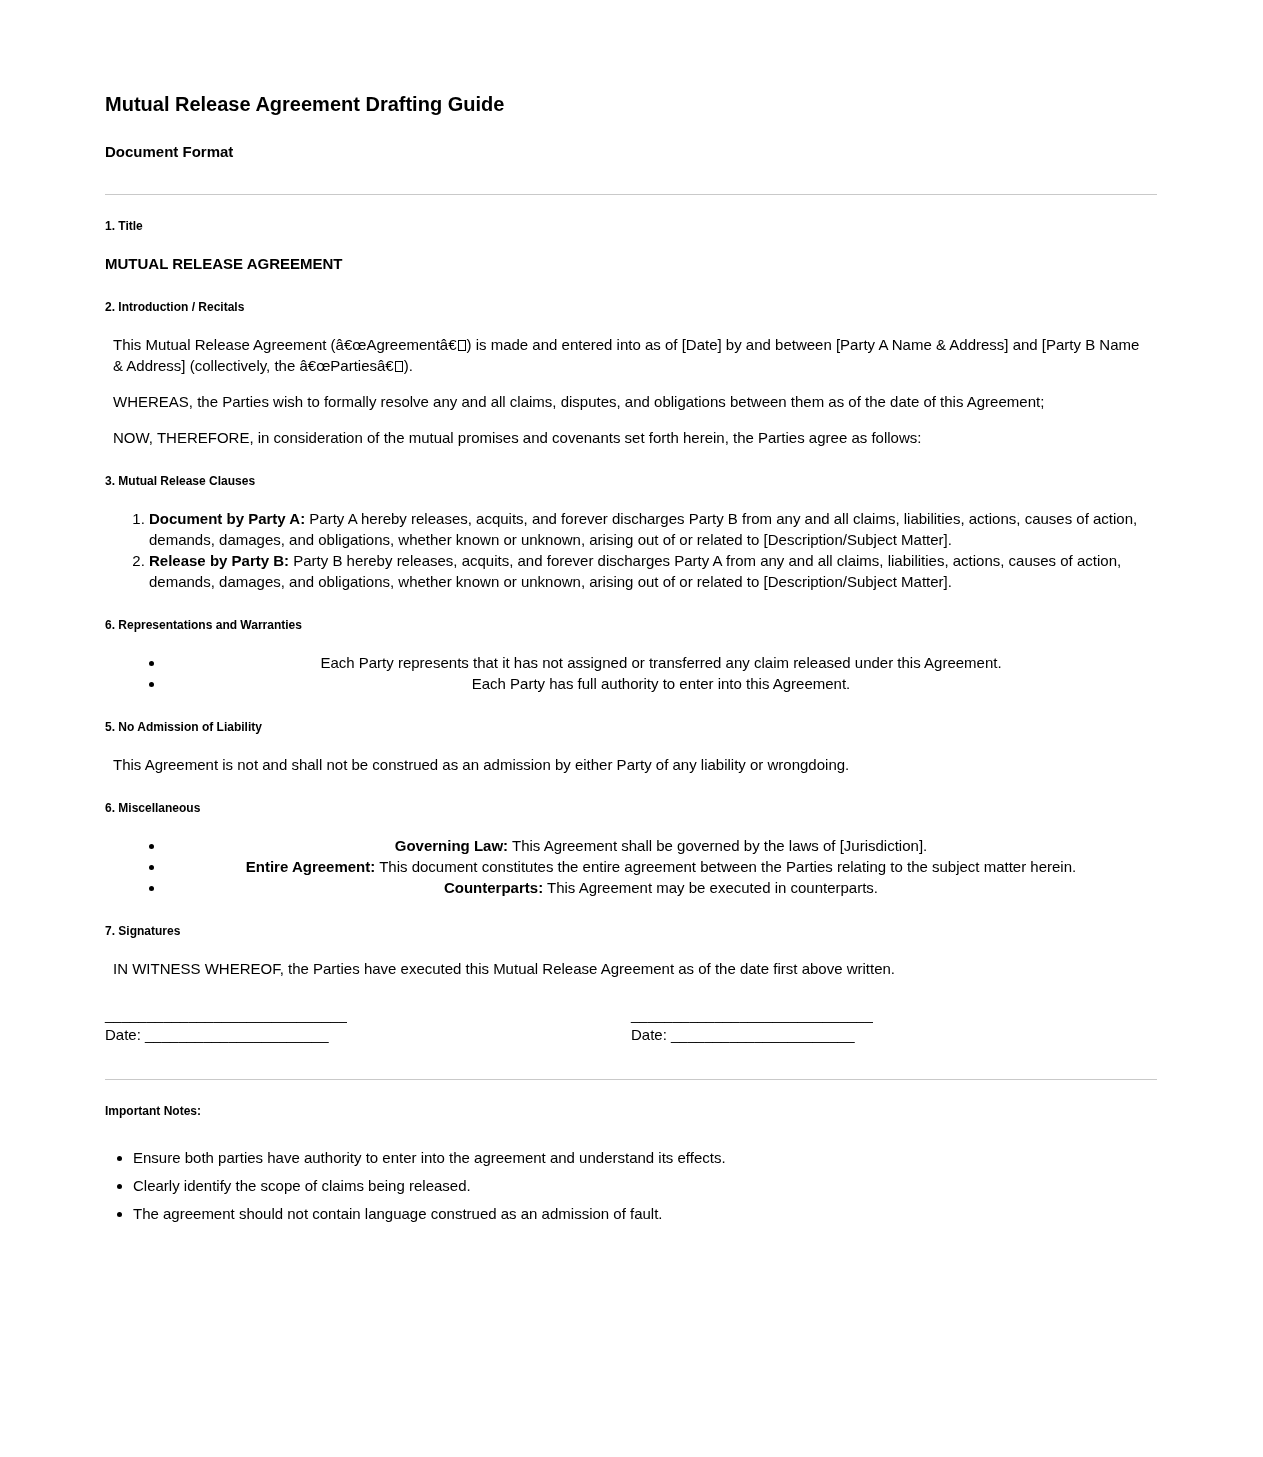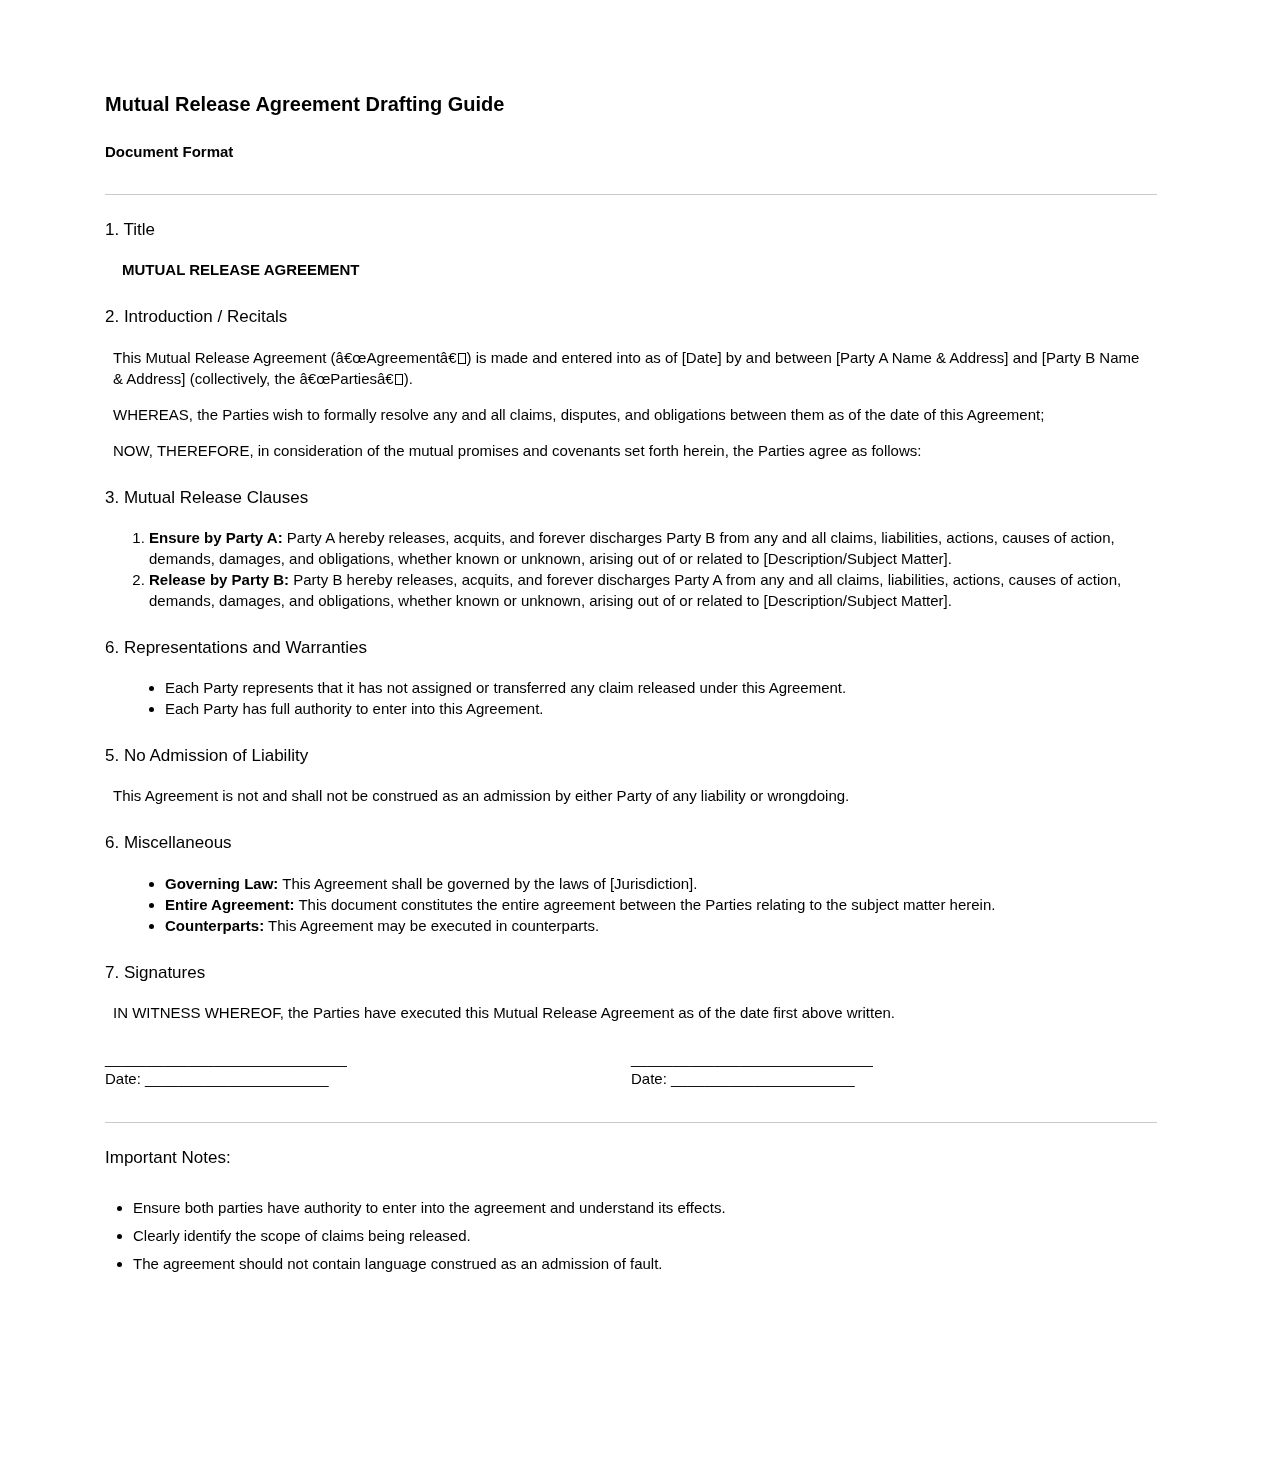--- a/index.html
+++ b/index.html
@@ -8,32 +8,32 @@
     width: 1263px;
     min-height: 1457px;
     padding: 64px 106px 80px 105px;
     font-family: "Liberation Sans", "DejaVu Sans", sans-serif;
     font-size: 15px;
     line-height: 1.4;
     color: #000000;
   }
   h1 { font-size: 20px; line-height: 1.2; margin: 28px 0 0; font-weight: bold; }
   h2 { font-size: 15px; line-height: 1.2; margin: 27px 0 0; font-weight: bold; }
-  h3 { font-size: 17px; line-height: 1.25; margin: 26px 0 19px; font-weight: normal; }
+  h3 { font-size: 12px; line-height: 1.25; margin: 26px 0 19px; font-weight: bold; }
   hr.divider {
     border: none;
     border-top: 1px solid #c9c9c9;
     margin: 33px 0 9px;
   }
   hr.divider + h3 { margin-top: 24px; }
   p { margin: 15px 8px; }
-  p.doc-title-line { font-weight: bold; margin: 19px 17px 15px; }
+  p.doc-title-line { font-weight: bold; margin: 19px 0 15px; }
   ol.clause-list { margin: 15px 0; padding-left: 44px; }
   ol.clause-list li { margin: 0; }
-  ul.section-list { margin: 15px 0; padding-left: 60px; }
+  ul.section-list { margin: 15px 0; padding-left: 60px; text-align: center; }
   ul.section-list li { margin: 0; }
   .tofu {
     display: inline-block;
     width: 8px;
     height: 11px;
     border: 1px solid #000;
     margin: 0 1px;
     vertical-align: -1px;
   }
   .sig-row {
@@ -57,21 +57,21 @@
 <h3>1. Title</h3>
 <p class="doc-title-line">MUTUAL RELEASE AGREEMENT</p>
 
 <h3>2. Introduction / Recitals</h3>
 <p>This Mutual Release Agreement (â€œAgreementâ€<span class="tofu"></span>) is made and entered into as of [Date] by and between [Party A Name &amp; Address] and [Party B Name &amp; Address] (collectively, the â€œPartiesâ€<span class="tofu"></span>).</p>
 <p>WHEREAS, the Parties wish to formally resolve any and all claims, disputes, and obligations between them as of the date of this Agreement;</p>
 <p>NOW, THEREFORE, in consideration of the mutual promises and covenants set forth herein, the Parties agree as follows:</p>
 
 <h3>3. Mutual Release Clauses</h3>
 <ol class="clause-list">
-  <li><strong>Ensure by Party A:</strong> Party A hereby releases, acquits, and forever discharges Party B from any and all claims, liabilities, actions, causes of action, demands, damages, and obligations, whether known or unknown, arising out of or related to [Description/Subject Matter].</li>
+  <li><strong>Document by Party A:</strong> Party A hereby releases, acquits, and forever discharges Party B from any and all claims, liabilities, actions, causes of action, demands, damages, and obligations, whether known or unknown, arising out of or related to [Description/Subject Matter].</li>
   <li><strong>Release by Party B:</strong> Party B hereby releases, acquits, and forever discharges Party A from any and all claims, liabilities, actions, causes of action, demands, damages, and obligations, whether known or unknown, arising out of or related to [Description/Subject Matter].</li>
 </ol>
 
 <h3>6. Representations and Warranties</h3>
 <ul class="section-list">
   <li>Each Party represents that it has not assigned or transferred any claim released under this Agreement.</li>
   <li>Each Party has full authority to enter into this Agreement.</li>
 </ul>
 
 <h3>5. No Admission of Liability</h3>

